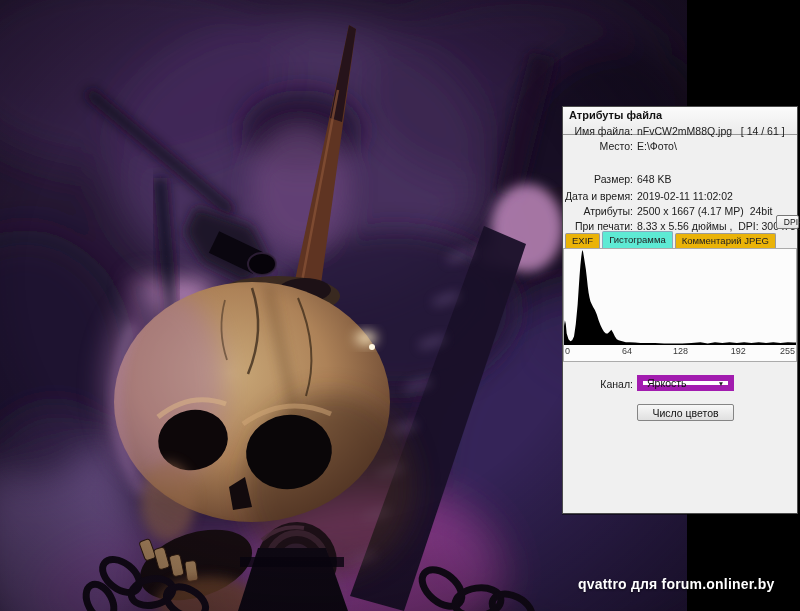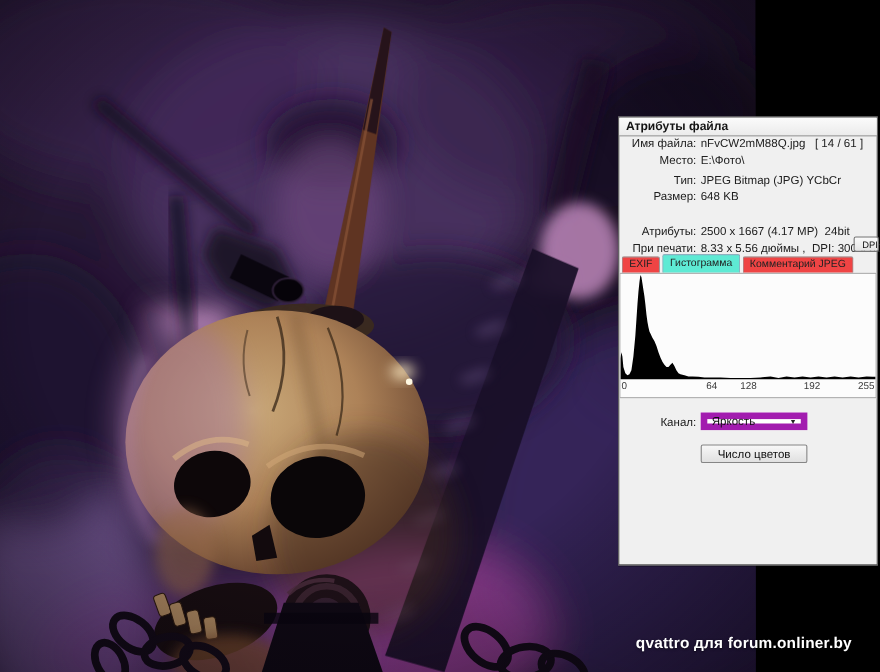--- a/index.html
+++ b/index.html
@@ -6,33 +6,33 @@
   .screen{position:relative;width:800px;height:611px;overflow:hidden;background:#000;
           font-family:"Liberation Sans","DejaVu Sans",sans-serif;}
   .photo{position:absolute;left:0;top:0;width:687px;height:611px;overflow:hidden;}
   .photo svg{display:block;width:100%;height:100%;}
   .black-bar{position:absolute;left:687px;top:0;width:113px;height:611px;background:#000;}
 
   
   .dialog{position:absolute;left:562px;top:106px;width:236px;height:408px;
           background:#f0f0f0;border:1px solid #4c4c4c;box-sizing:border-box;
           box-shadow:0 1px 0 rgba(0,0,0,.45);}
-  .dlg-title{position:absolute;left:0;top:0;width:100%;height:17px;line-height:17px;
+  .dlg-title{position:absolute;left:0;top:0;width:100%;height:28px;line-height:17px;
           background:linear-gradient(#fbfbfb,#ebebeb);border-bottom:1px solid #979797;
           font-size:11px;font-weight:bold;color:#141414;padding-left:6px;box-sizing:border-box;}
   .field-row{position:absolute;left:0;width:212px;height:13px;font-size:10.5px;color:#202020;}
   .fl{position:absolute;left:0;top:0;width:70px;text-align:right;white-space:pre;}
   .fv{position:absolute;left:74px;top:0;white-space:pre;}
   .dpi-btn{position:absolute;left:213px;top:108px;width:23px;height:14px;
           background:linear-gradient(#fafafa,#e4e4e4);border:1px solid #777;border-radius:2px;
           font-size:8.5px;color:#111;padding:0;line-height:12px;text-align:right;
           font-family:inherit;cursor:pointer;}
   .tabs{position:absolute;left:2px;top:124px;height:17px;display:flex;align-items:flex-end;}
   .tab{display:inline-block;height:14px;line-height:14px;padding:0 6px;margin-right:2px;
-          font-size:9.5px;color:#222;background:#ef4444;border:1px solid #9a9a9a;
+          font-size:9.5px;color:#222;background:#eab308;border:1px solid #9a9a9a;
           border-bottom:none;border-radius:2px 2px 0 0;cursor:pointer;}
   .tab.active{height:16px;line-height:16px;background:#5eead4;border-color:#8aa9bc;}
   .hist-pane{position:absolute;left:0;top:141px;width:234px;height:114px;background:#fcfcfc;
           border:1px solid #ababab;box-sizing:border-box;}
   .hist-pane svg{position:absolute;left:0;top:0;width:232px;height:96px;}
   .hist-ticks{position:absolute;left:0;top:96px;width:232px;height:14px;}
   .hist-ticks span{position:absolute;top:1px;font-size:9px;color:#3a3a3a;}
   .ch-label{position:absolute;left:0;top:271px;width:70px;text-align:right;
           font-size:10.5px;color:#202020;}
   .combo{position:absolute;left:74px;top:268px;width:97px;height:16px;box-sizing:border-box;
@@ -188,27 +188,27 @@
     <div class="dlg-title">Атрибуты файла</div>
 
     <div class="field-row" style="top:18px">
       <span class="fl">Имя файла:</span>
       <span class="fv">nFvCW2mM88Q.jpg   [ 14 / 61 ]</span>
     </div>
     <div class="field-row" style="top:33px">
       <span class="fl">Место:</span>
       <span class="fv">E:\Фото\</span>
     </div>
-    <div class="field-row" style="top:51px">
-      <span class="fl">Тип:</span>
-      <span class="fv">JPEG Bitmap (JPG) YCbCr</span>
-    </div>
     <div class="field-row" style="top:66px">
       <span class="fl">Размер:</span>
       <span class="fv">648 KB</span>
+    </div>
+    <div class="field-row" style="top:83px">
+      <span class="fl">Дата и время:</span>
+      <span class="fv">2019-02-11 11:02:02</span>
     </div>
     <div class="field-row" style="top:98px">
       <span class="fl">Атрибуты:</span>
       <span class="fv">2500 x 1667 (4.17 MP)  24bit</span>
     </div>
     <div class="field-row" style="top:113px">
       <span class="fl">При печати:</span>
       <span class="fv">8.33 x 5.56 дюймы ,  DPI: 300 x 300</span>
     </div>
     <button class="dpi-btn">DPI</button>
@@ -218,21 +218,21 @@
       <span class="tab active">Гистограмма</span>
       <span class="tab">Комментарий JPEG</span>
     </div>
 
     <div class="hist-pane">
       <svg id="histsvg" viewBox="0 0 232 96" preserveAspectRatio="none">
         <polygon id="histpoly" fill="#000" points="0,96 0.0,77.0 0.9,71.3 1.8,75.1 2.7,84.6 4.5,90.3 6.4,92.2 8.2,91.3 10.0,87.5 11.8,75.1 13.6,56.1 14.6,40.9 15.5,27.6 16.4,16.2 17.3,7.6 18.2,1.0 19.1,2.9 20.0,8.6 20.9,14.3 21.8,20.0 22.7,27.6 23.7,37.1 24.6,43.7 25.5,48.5 26.4,52.3 27.3,54.2 29.1,58.0 30.9,60.9 32.8,65.6 34.6,71.3 36.4,76.0 38.2,79.8 40.0,82.7 41.9,84.6 43.7,84.6 45.5,82.7 47.3,80.8 49.1,83.7 50.9,87.5 52.8,90.3 54.6,91.3 58.2,92.2 61.9,93.2 65.5,93.2 71.0,93.6 76.4,94.1 83.7,94.1 91.0,94.1 100.1,94.6 109.2,94.6 118.3,94.6 127.4,94.1 136.5,93.2 143.7,94.6 151.0,93.2 158.3,94.1 165.6,93.2 172.9,94.1 180.1,93.2 187.4,94.1 194.7,93.2 202.0,94.1 209.3,93.2 216.5,94.1 223.8,93.2 229.3,93.6 232.0,93.6 232,96"></polygon>
       </svg>
       <div class="hist-ticks" id="histticks">
           <span style="left: 1px; transform: translateX(0px);">0</span>
-          <span style="left: 70px; transform: translateX(-50%); padding-left: 26px;">64</span>
+          <span style="left: 50px; transform: translateX(-50%); padding-left: 26px;">64</span>
           <span style="left: 116.451px; transform: translateX(-50%);">128</span>
           <span style="left: 174.176px; transform: translateX(-50%);">192</span>
           <span style="left: 231px; transform: translateX(-100%);">255</span>
         </div>
     </div>
 
     <span class="ch-label">Канал:</span>
     <div class="combo">
       <span class="combo-val">Яркость</span>
       <span class="combo-arrow">▼</span>

